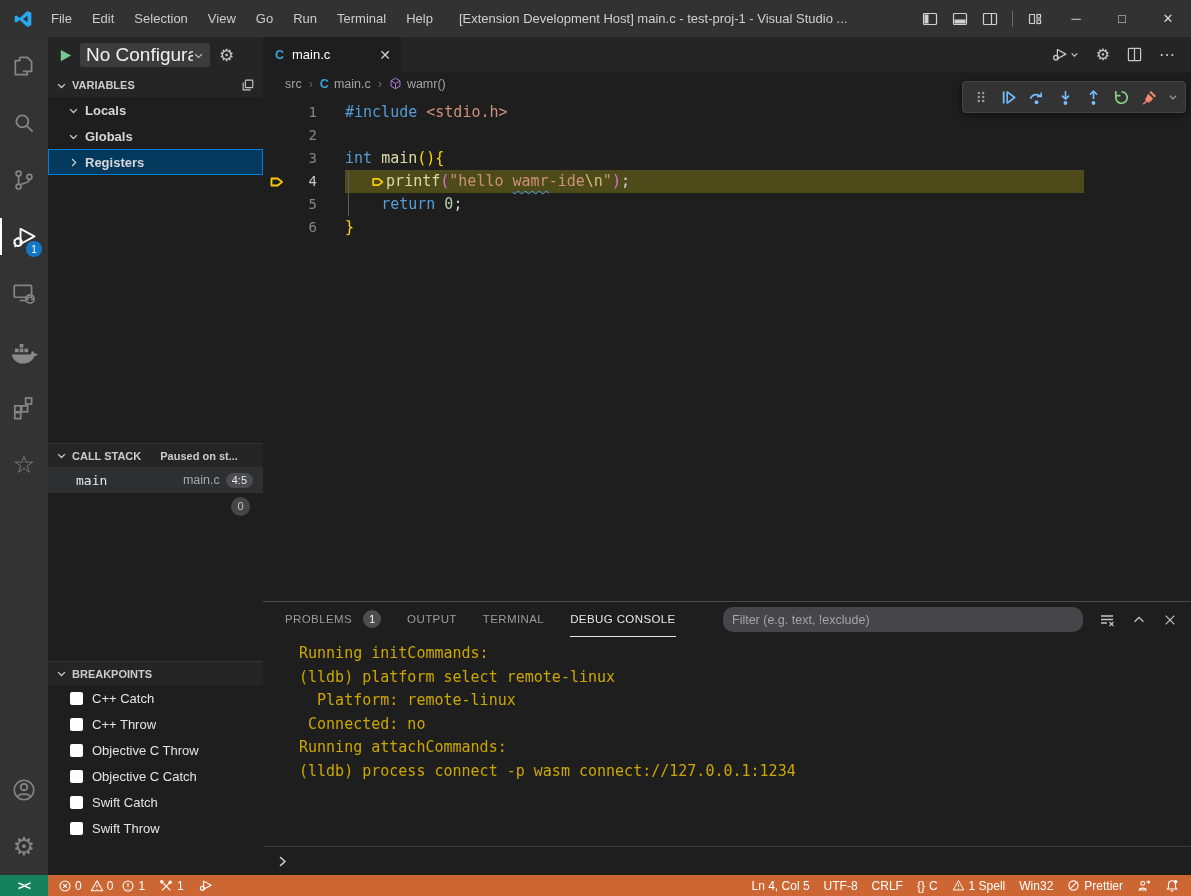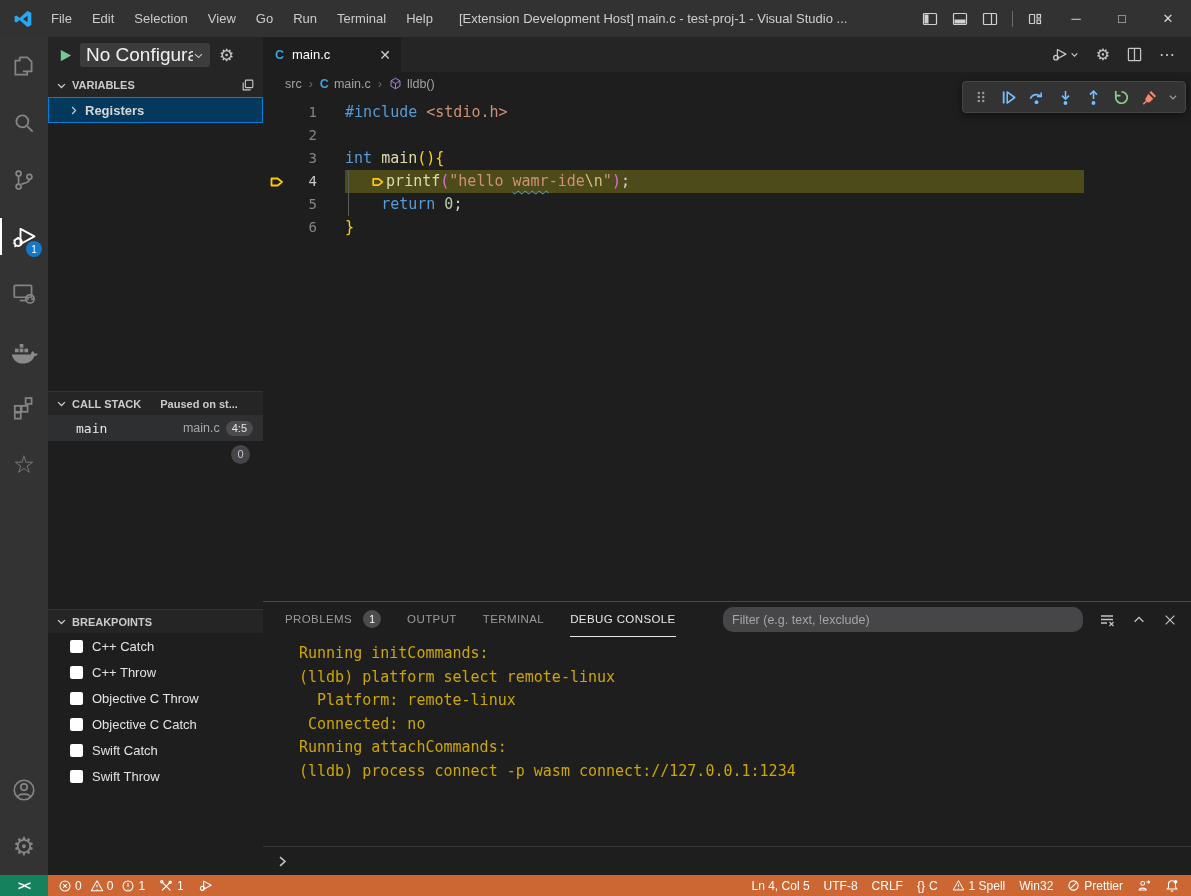--- a/index.html
+++ b/index.html
@@ -269,20 +269,32 @@
         </svg>
       <span>VARIABLES</span>
       <span class="hdr-spacer"></span>
       <span>
           <svg width="14" height="14" viewBox="0 0 16 16" fill="none" stroke="#c5c5c5" stroke-width="1.3">
             <rect x="5" y="2.5" width="8.5" height="8.5" rx="1"></rect>
             <path d="M11 13.5H2.5V5"></path>
           </svg>
         </span>
     </div>
+    <div class="tree-row">
+      <svg width="11" height="11" viewBox="0 0 16 16">
+          <path d="M3 6l5 5 5-5" fill="none" stroke="#cccccc" stroke-width="1.8"></path>
+        </svg>
+      <span>Locals</span>
+    </div>
+    <div class="tree-row">
+      <svg width="11" height="11" viewBox="0 0 16 16">
+          <path d="M3 6l5 5 5-5" fill="none" stroke="#cccccc" stroke-width="1.8"></path>
+        </svg>
+      <span>Globals</span>
+    </div>
     <div class="tree-row selected">
       <svg width="11" height="11" viewBox="0 0 16 16">
           <path d="M6 3l5 5-5 5" fill="none" stroke="#cccccc" stroke-width="1.8"></path>
         </svg>
       <span>Registers</span>
     </div>
     <div class="flex-spacer-98"></div>
 
     <div class="flex-spacer-170"></div>
 
@@ -369,21 +381,21 @@
       <span class="bc-item">
         <span class="c-icon">C</span>
         <span>main.c</span>
       </span>
       <span class="bc-sep">›</span>
       <span class="bc-item">
         <svg width="13" height="13" viewBox="0 0 16 16" fill="none" stroke="#b180d7" stroke-width="1.2">
             <path d="M8 1.5l5.5 3.2v6.6L8 14.5l-5.5-3.2V4.7z"></path>
             <path d="M2.7 4.9L8 8l5.3-3.1M8 8v6.3"></path>
           </svg>
-        <span>lldb()</span>
+        <span>wamr()</span>
       </span>
     </div>
 
     <div class="code-area">
       <div>
           <div class="code-line">
             <span class="glyph"></span>
             <span class="lineno">1</span>
             <span class="content"><span style="color: rgb(86, 156, 214);">#include</span><span style="color: rgb(212, 212, 212);"> </span><span style="color: rgb(206, 145, 120);">&lt;stdio.h&gt;</span></span>
           </div>

